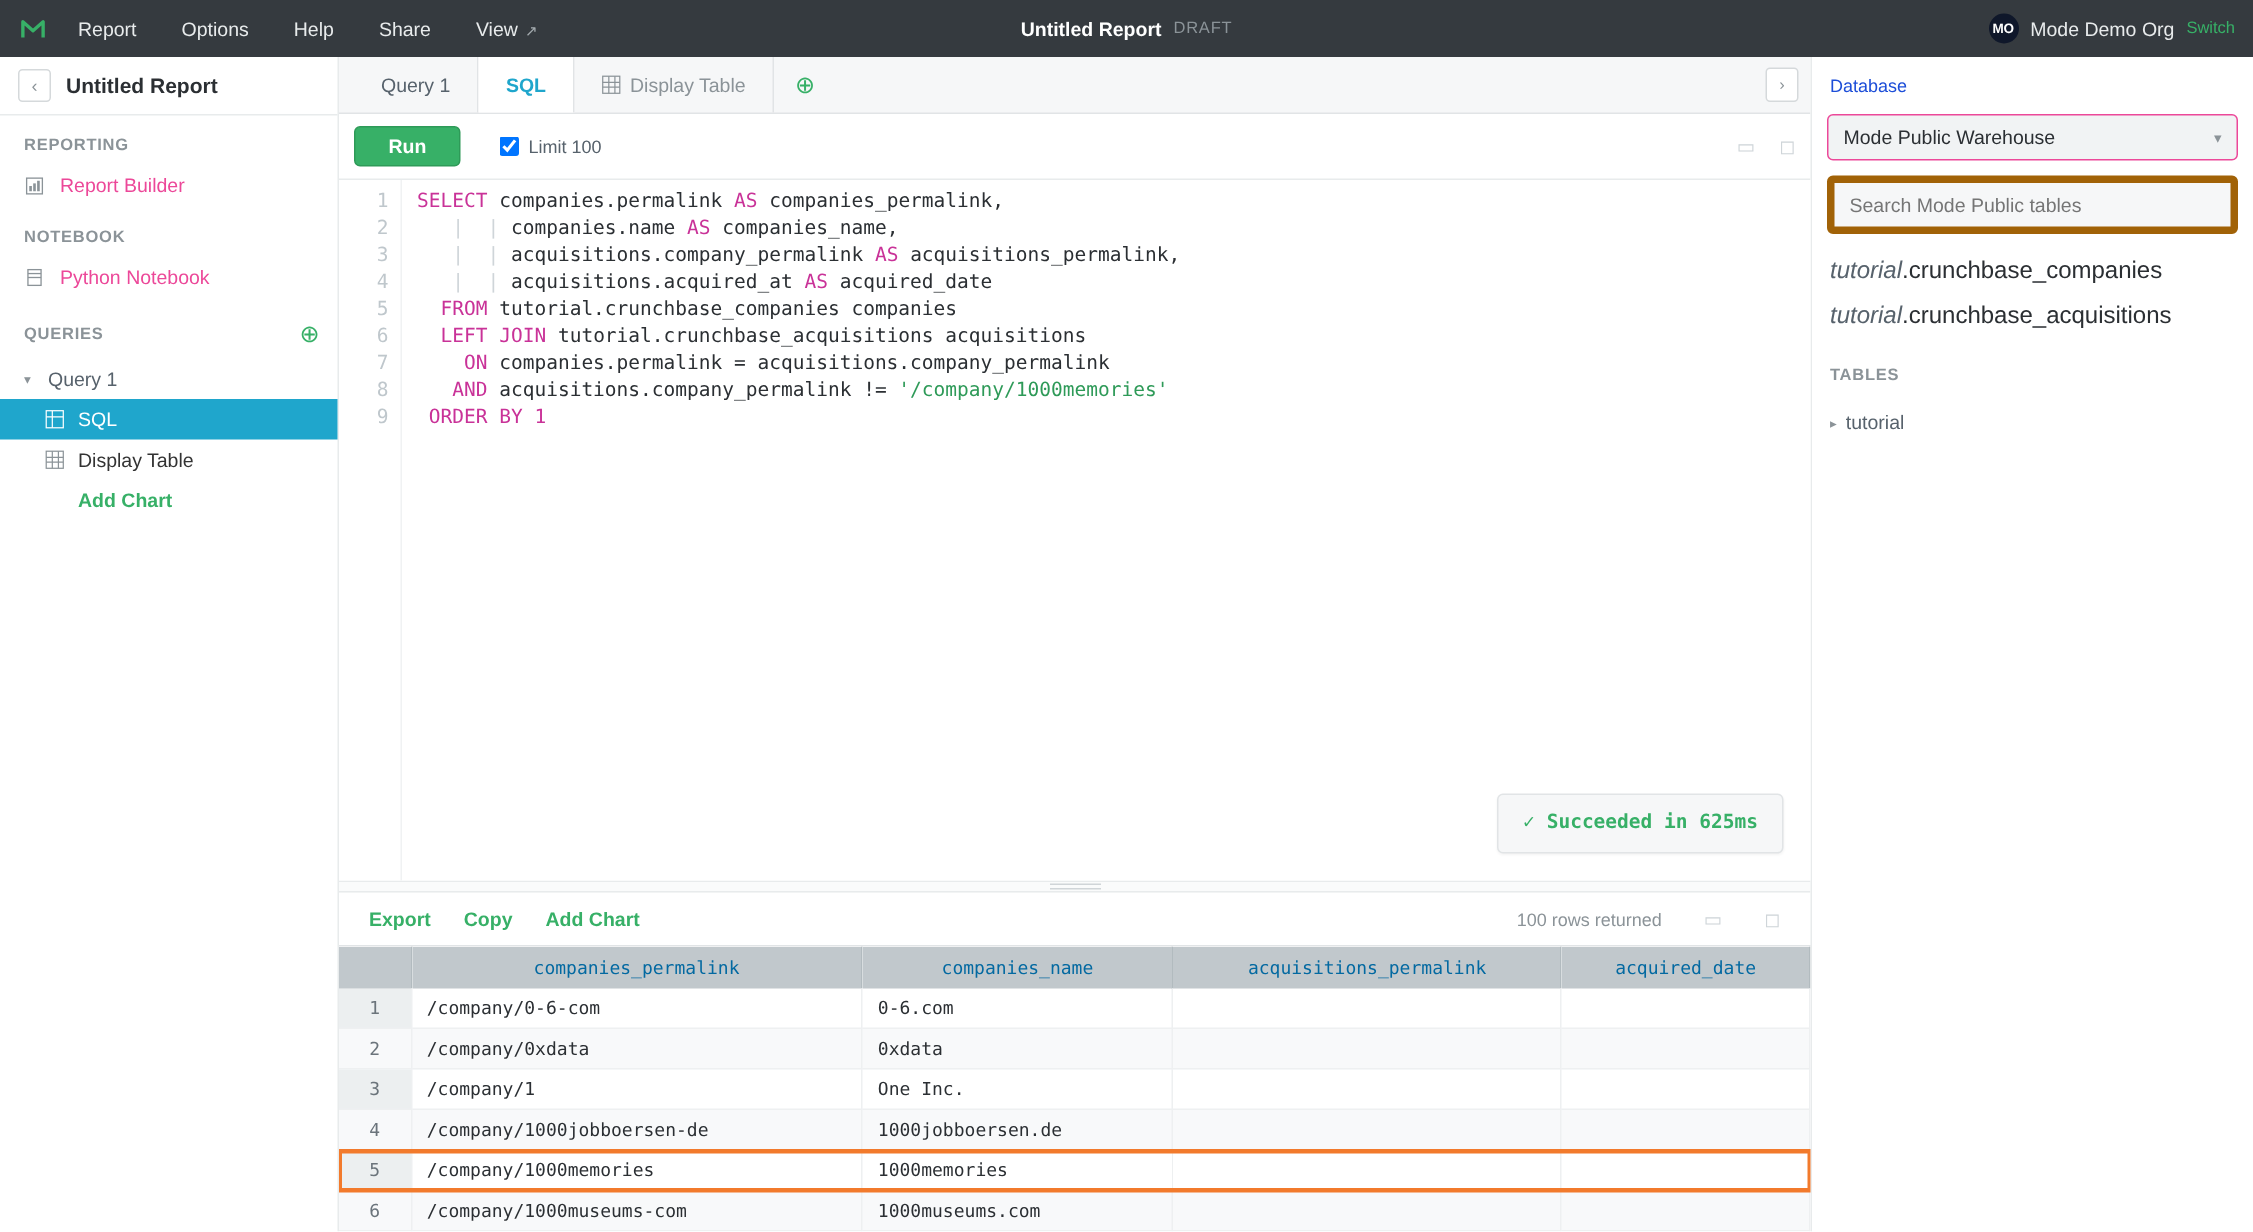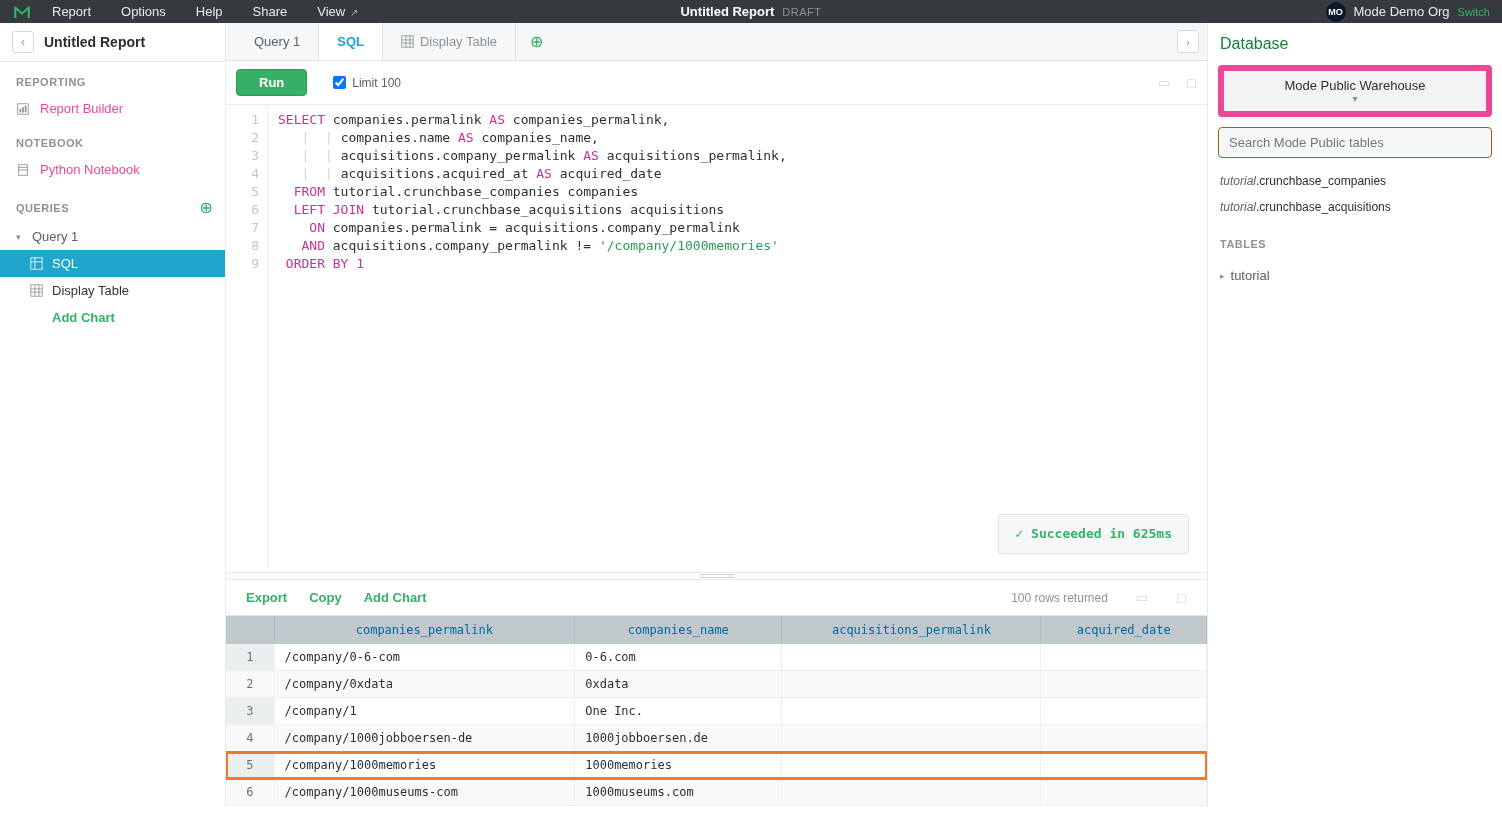--- a/index.html
+++ b/index.html
@@ -1,17 +1,17 @@
 <!DOCTYPE html>
 <html><head>
 <meta charset="utf-8">
 <style>
 * { margin: 0; padding: 0; box-sizing: border-box; }
 body { font-family: -apple-system, BlinkMacSystemFont, "Segoe UI", Helvetica, Arial, sans-serif; font-size: 13px; color: #333; background: #fff; overflow: hidden; }
-.topbar { height: 23px; background: #353a3f; color: #fff; display: flex; align-items: center; padding: 0 12px; }
+.topbar { height: 38px; background: #353a3f; color: #fff; display: flex; align-items: center; padding: 0 12px; }
 .topbar .logo { width: 20px; height: 20px; margin-right: 20px; display:flex; align-items:center; justify-content:center; }
 .topbar .menu { display: flex; gap: 30px; }
 .topbar .menu-item { color: #e8ebec; font-size: 13px; cursor: pointer; }
 .topbar .center { position: absolute; left: 50%; transform: translateX(-50%); display: flex; align-items: center; gap: 8px; }
 .topbar .title { color: #fff; font-weight: 600; }
 .topbar .draft { color: #8b9398; font-size: 11px; letter-spacing: .5px; }
 .topbar .right { margin-left: auto; display: flex; align-items: center; gap: 8px; }
 .topbar .avatar { width: 20px; height: 20px; border-radius: 50%; background:#0f172a; color:#fff; font-size:9px; display:flex; align-items:center; justify-content:center; font-weight:bold;margin-left:44px; }
 .topbar .org { color: #e8ebec; font-size: 13px; }
 .topbar .switch { color: #37b067; font-size: 11px; }
@@ -79,27 +79,27 @@
 .table-wrap { overflow:auto; border-top:1px solid #e1e4e6; position:relative; }
 table.data { border-collapse:collapse; width:100%; font-family: Menlo, Monaco, Consolas, monospace; font-size:12px; }
 table.data th { background:#c1c8cc; color:#0369a1; font-weight:400; padding:7px 10px; border-right:1px solid #b2bbbf; text-align:center; position:sticky; top:0; font-family: Menlo, Monaco, Consolas, monospace; }
 table.data th.rownum { width:48px; background:#c1c8cc; }
 table.data td { padding:6px 10px; border-bottom:1px solid #eef0f1; border-right:1px solid #eef0f1; color:#2b2f33; background:#fff; }
 table.data tr.alt td { background:#f8f9fa; }
 table.data td.rownum { text-align:center; color:#6b747b; background:#eceff0; width:48px; }
 .highlight-row { outline:3px solid #f27a2c; outline-offset:-2px; position:relative; z-index:2; }
 
 .rightpanel { width:295px; border-left:1px solid #e8ebec; display:flex; flex-direction:column; padding:12px 10px; gap:10px; background:#fff; }
-.rp-label { font-size:16px; color:#15803d; margin-bottom:2px; padding-left:2px; }
-.rp-select { border:6px solid #ec4899; border-radius:4px; background:#f1f3f4; padding:7px 10px; font-size:13px; color:#2b2f33; display:flex; justify-content:space-between; align-items:center; cursor:pointer;flex-direction:column; }
+.rp-label { font-size:12px; color:#1d4ed8; margin-bottom:2px; padding-left:2px; }
+.rp-select { border:1px solid #ec4899; border-radius:4px; background:#f1f3f4; padding:7px 10px; font-size:13px; color:#2b2f33; display:flex; justify-content:space-between; align-items:center; cursor:pointer; }
 .rp-select .caret { color:#8b9398; font-size:10px; }
-.rp-search { border:1px solid #a16207; border-radius:4px; background:#f6f7f8; padding:7px 10px; }
+.rp-search { border:5px solid #a16207; border-radius:4px; background:#f6f7f8; padding:7px 10px; }
 .rp-search input { border:none; background:transparent; width:100%; font-size:13px; color:#57626c; outline:none; }
 .rp-section { font-size:11px; font-weight:600; letter-spacing:.5px; color:#8b9398; padding:8px 2px 2px; }
-.rp-item { font-size:12px; color:#2b2f33; padding:6px 2px; cursor:pointer; }
+.rp-item { font-size:16px; color:#2b2f33; padding:6px 2px; cursor:pointer; }
 .rp-item em { font-style:italic; color:#57626c; }
 .rp-tree { display:flex; align-items:center; gap:6px; padding:6px 2px; font-size:13px; color:#57626c; cursor:pointer; }
 .rp-tree .caret { font-size:9px; color:#8b9398; }
 
 svg { display:block; }
 </style>
 </head>
 <body>
 
 <div class="topbar">

